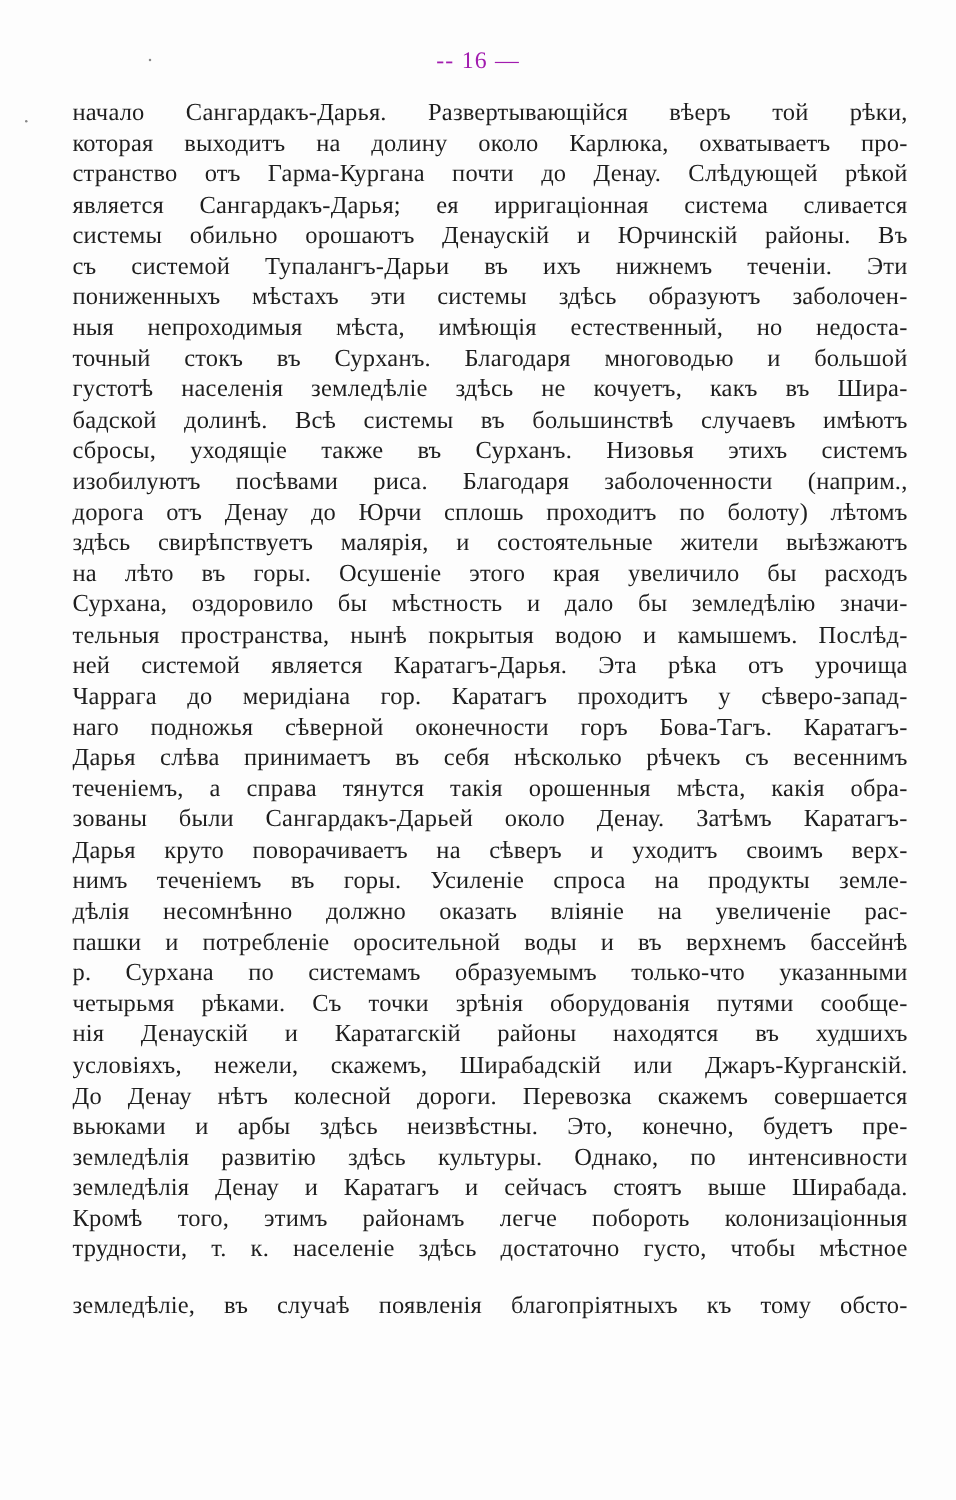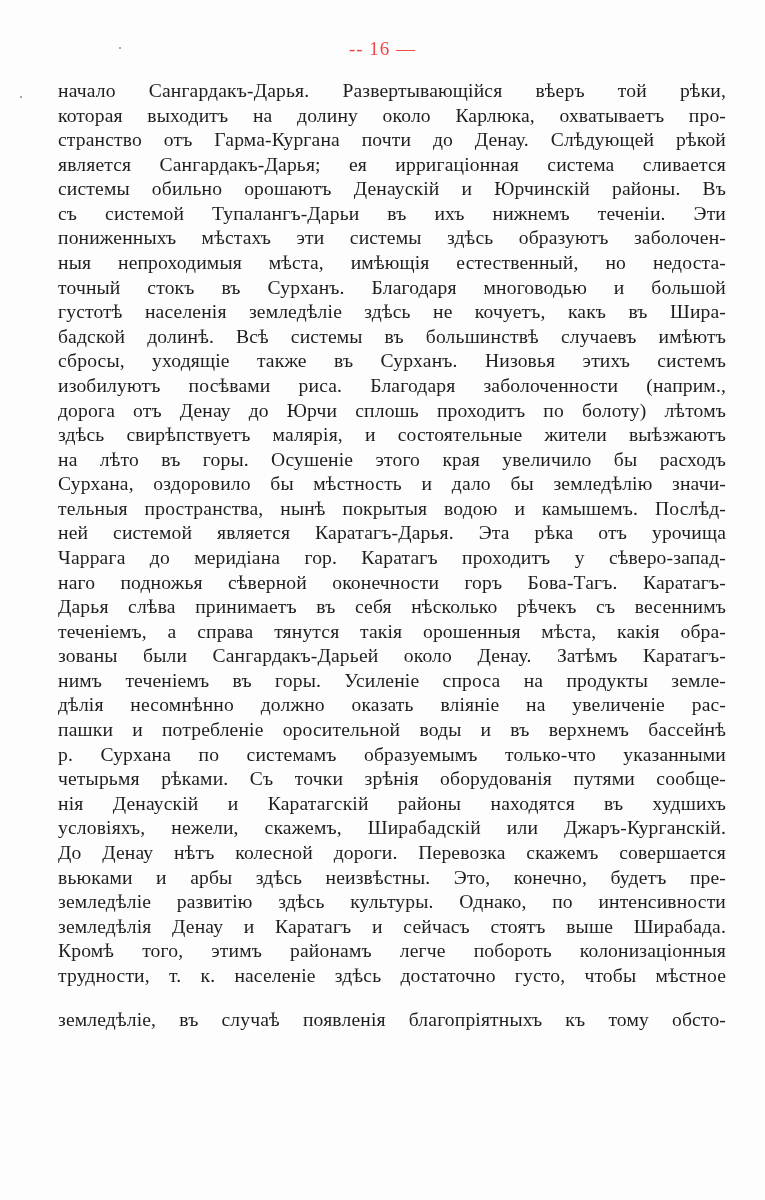--- a/index.html
+++ b/index.html
@@ -24,21 +24,21 @@
       background: #fdfdfd;
     }
     .page-number {
       position: absolute;
       left: 0;
       width: 765px;
       top: 38px;
       text-align: center;
       font-size: 19px;
       letter-spacing: 1px;
-      color: #ef4444;
+      color: #a21caf;
     }
     .speck {
       position: absolute;
       width: 2px;
       height: 2px;
       background: #888;
       border-radius: 50%;
     }
     .body-text {
       position: absolute;
@@ -90,28 +90,29 @@
     <span class="line">здѣсь свирѣпствуетъ малярія, и состоятельные жители выѣзжаютъ</span>
     <span class="line">на лѣто въ горы. Осушеніе этого края увеличило бы расходъ</span>
     <span class="line">Сурхана, оздоровило бы мѣстность и дало бы земледѣлію значи-</span>
     <span class="line">тельныя пространства, нынѣ покрытыя водою и камышемъ. Послѣд-</span>
     <span class="line">ней системой является Каратагъ-Дарья. Эта рѣка отъ урочища</span>
     <span class="line">Чаррага до меридіана гор. Каратагъ проходитъ у сѣверо-запад-</span>
     <span class="line">наго подножья сѣверной оконечности горъ Бова-Тагъ. Каратагъ-</span>
     <span class="line">Дарья слѣва принимаетъ въ себя нѣсколько рѣчекъ съ весеннимъ</span>
     <span class="line">теченіемъ, а справа тянутся такія орошенныя мѣста, какія обра-</span>
     <span class="line">зованы были Сангардакъ-Дарьей около Денау. Затѣмъ Каратагъ-</span>
+    <span class="line">Дарья круто поворачиваетъ на сѣверъ и уходитъ своимъ верх-</span>
     <span class="line">нимъ теченіемъ въ горы. Усиленіе спроса на продукты земле-</span>
     <span class="line">дѣлія несомнѣнно должно оказать вліяніе на увеличеніе рас-</span>
     <span class="line">пашки и потребленіе оросительной воды и въ верхнемъ бассейнѣ</span>
     <span class="line">р. Сурхана по системамъ образуемымъ только-что указанными</span>
     <span class="line">четырьмя рѣками. Съ точки зрѣнія оборудованія путями сообще-</span>
     <span class="line">нія Денаускій и Каратагскій районы находятся въ худшихъ</span>
     <span class="line">условіяхъ, нежели, скажемъ, Ширабадскій или Джаръ-Курганскій.</span>
     <span class="line">До Денау нѣтъ колесной дороги. Перевозка скажемъ совершается</span>
     <span class="line">вьюками и арбы здѣсь неизвѣстны. Это, конечно, будетъ пре-</span>
-    <span class="line">земледѣліе развитію здѣсь культуры. Однако, по интенсивности</span>
+    <span class="line">земледѣлія развитію здѣсь культуры. Однако, по интенсивности</span>
     <span class="line">земледѣлія Денау и Каратагъ и сейчасъ стоятъ выше Ширабада.</span>
     <span class="line">Кромѣ того, этимъ районамъ легче побороть колонизаціонныя</span>
     <span class="line">трудности, т. к. населеніе здѣсь достаточно густо, чтобы мѣстное</span>
     <span class="line last">земледѣліе, въ случаѣ появленія благопріятныхъ къ тому обсто-</span>
   </div>
 </div>
 
 </body></html>

